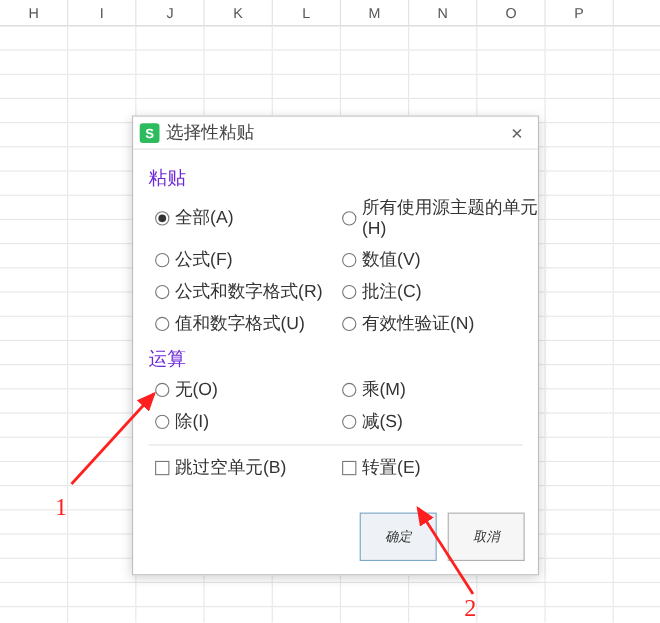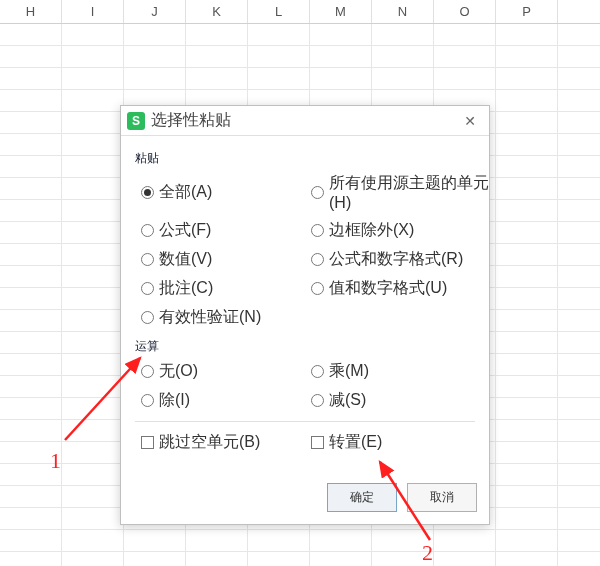--- a/index.html
+++ b/index.html
@@ -78,23 +78,23 @@
       width: 26px; height: 22px;
       display: flex; align-items: center; justify-content: center;
       cursor: pointer;
       color: #666;
       font-size: 14px;
     }
     .dlg-body {
       padding: 10px 14px 12px 14px;
     }
     .group-label {
-      color: #0f172a;
+      color: #6d28d9;
       margin: 4px 0 6px 0;
-      font-size: 12px;
+      font-size: 17px;
     }
     .radio-grid {
       display: grid;
       grid-template-columns: 170px 180px;
       column-gap: 0;
       row-gap: 8px;
       margin-left: 6px;
       margin-bottom: 10px;
     }
     .radio-item, .check-item {
@@ -139,29 +139,30 @@
       margin-bottom: 10px;
     }
     .dlg-buttons {
       display: flex;
       justify-content: flex-end;
       gap: 10px;
       padding: 8px 12px 12px 12px;
     }
     .btn {
       min-width: 70px;
-      height: 29px;
+      height: 44px;
       border: 1px solid #b0b0b0;
       background: #f6f6f6;
       color: #333;
       font-size: 12px;
       cursor: pointer;
       display: flex;
       align-items: center;
       justify-content: center;
+      font-style: italic;
     }
     .btn.primary {
       background: #eef2f6;
       border-color: #7aa7c7;
     }
     
     .anno {
       position: absolute;
       pointer-events: none;
     }
@@ -509,24 +510,20 @@
       <div class="radio-item">
         <span class="radio-dot"></span>
         <span>所有使用源主题的单元(H)</span>
       </div>
       <div class="radio-item">
         <span class="radio-dot"></span>
         <span>公式(F)</span>
       </div>
       <div class="radio-item">
         <span class="radio-dot"></span>
-        <span>边框除外(X)</span>
-      </div>
-      <div class="radio-item">
-        <span class="radio-dot"></span>
         <span>数值(V)</span>
       </div>
       <div class="radio-item">
         <span class="radio-dot"></span>
         <span>公式和数字格式(R)</span>
       </div>
       <div class="radio-item">
         <span class="radio-dot"></span>
         <span>批注(C)</span>
       </div>

